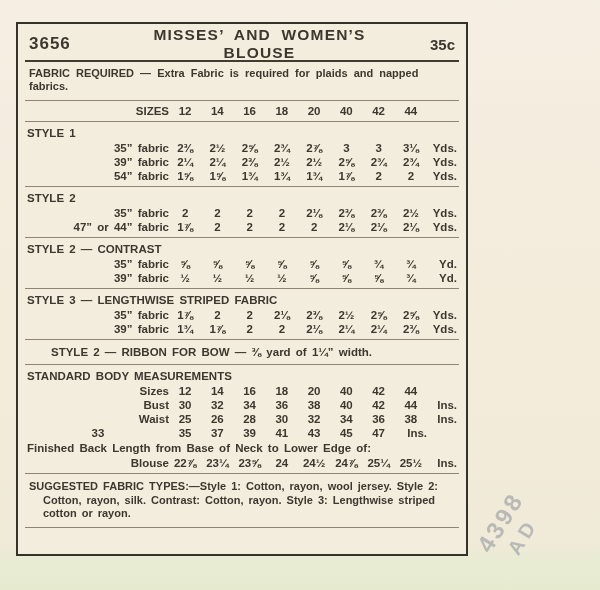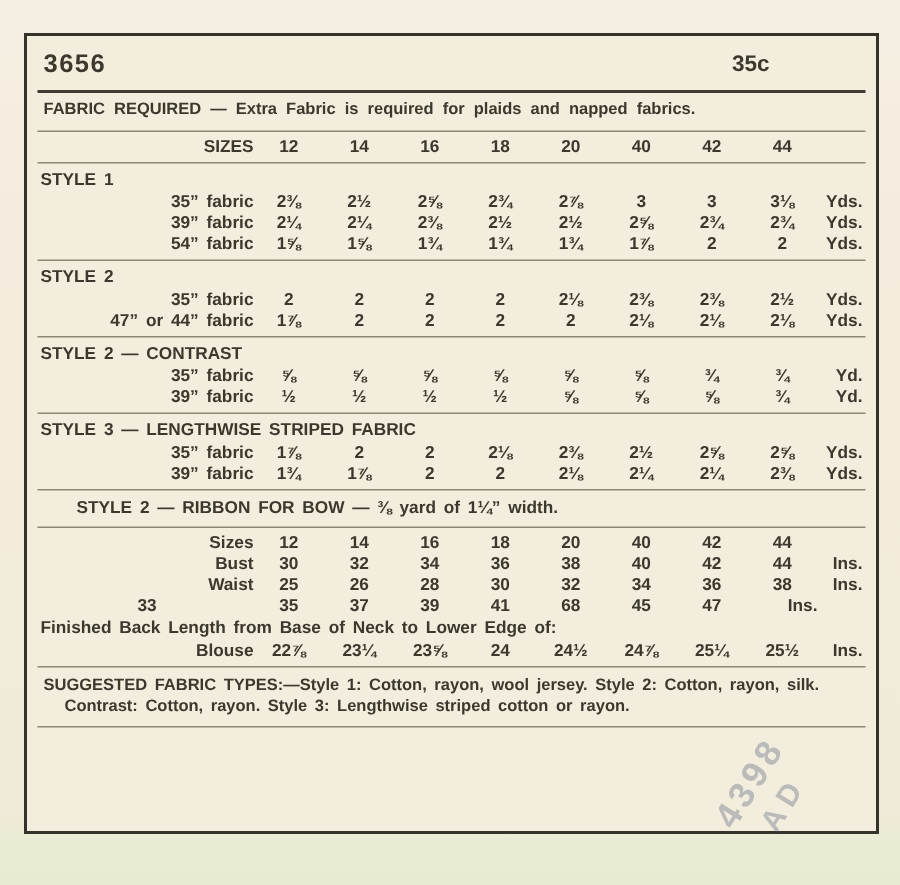--- a/index.html
+++ b/index.html
@@ -3,21 +3,21 @@
 <meta charset="utf-8">
 <style>
   html,body{margin:0;padding:0;}
   body{
     width:600px;height:590px;position:relative;overflow:hidden;
     font-family:"Liberation Sans", sans-serif;
     background:linear-gradient(180deg,#f5eee2 0%,#f3ecdb 55%,#f0ead8 92%,#e8ecd3 95%,#e6ebd0 100%);
     color:#3c382e;
   }
   .frame{
-    position:absolute;left:16px;top:22px;width:570px;height:534px;
+    position:absolute;left:16px;top:22px;width:452px;height:534px;
     box-sizing:border-box;border:2.5px solid #35322a;background:#f3eddd;
     padding:0 7px;display:flex;flex-direction:column;overflow:hidden;
   }
   .hdr{display:grid;grid-template-columns:95px 1fr 60px;align-items:center;height:33px;padding:2px 4px 0 4px;}
   .hdr .num{font-size:17px;font-weight:bold;letter-spacing:1px;}
   .hdr .title{text-align:center;font-size:15.5px;font-weight:bold;letter-spacing:1.2px;word-spacing:5px;}
   .hdr .price{text-align:right;font-size:15px;font-weight:bold;}
   .rule-dark{border:0;border-top:2px solid #403c31;margin:1px 0 0 0;}
   .rule{border:0;border-top:1px solid #8d8675;margin:3px 0;}
   .note-line{font-size:11px;font-weight:bold;word-spacing:3px;padding:5px 4px 4px 4px;line-height:13px;}
@@ -38,20 +38,21 @@
   }
   .stamp .l2{font-size:20px;letter-spacing:5px;}
 </style>
 </head>
 <body>
 
 <div class="frame">
 
   <div class="hdr">
     <span class="num">3656</span>
+    <span class="title">MISSES’ AND WOMEN’S BLOUSE</span>
     <span class="price">35c</span>
   </div>
 
   <hr class="rule-dark">
 
   <div class="note-line">FABRIC REQUIRED — Extra Fabric is required for plaids and napped fabrics.</div>
 
   <div class="tbl">
       <hr class="rule">
       <div class="trow">
@@ -178,20 +179,21 @@
         <span class="val">2</span>
         <span class="val">2⅛</span>
         <span class="val">2¼</span>
         <span class="val">2¼</span>
         <span class="val">2⅜</span>
         <span class="unit">Yds.</span>
       </div>
       <hr class="rule">
       <div class="note-row">STYLE 2 — RIBBON FOR BOW — ⅜ yard of 1¼” width.</div>
       <hr class="rule">
+      <div class="sec-heading">STANDARD BODY MEASUREMENTS</div>
       <div class="trow">
         <span class="lab">Sizes</span>
         <span class="val">12</span>
         <span class="val">14</span>
         <span class="val">16</span>
         <span class="val">18</span>
         <span class="val">20</span>
         <span class="val">40</span>
         <span class="val">42</span>
         <span class="val">44</span>
@@ -220,21 +222,21 @@
         <span class="val">36</span>
         <span class="val">38</span>
         <span class="unit">Ins.</span>
       </div>
       <div class="trow">
         <span class="val">33</span>
         <span class="val">35</span>
         <span class="val">37</span>
         <span class="val">39</span>
         <span class="val">41</span>
-        <span class="val">68</span>
+        <span class="val">43</span>
         <span class="val">45</span>
         <span class="val">47</span>
         <span class="unit">Ins.</span>
       </div>
       <div class="sec-heading">Finished Back Length from Base of Neck to Lower Edge of:</div>
       <div class="trow">
         <span class="lab">Blouse</span>
         <span class="val">22⅞</span>
         <span class="val">23¼</span>
         <span class="val">23⅝</span>

